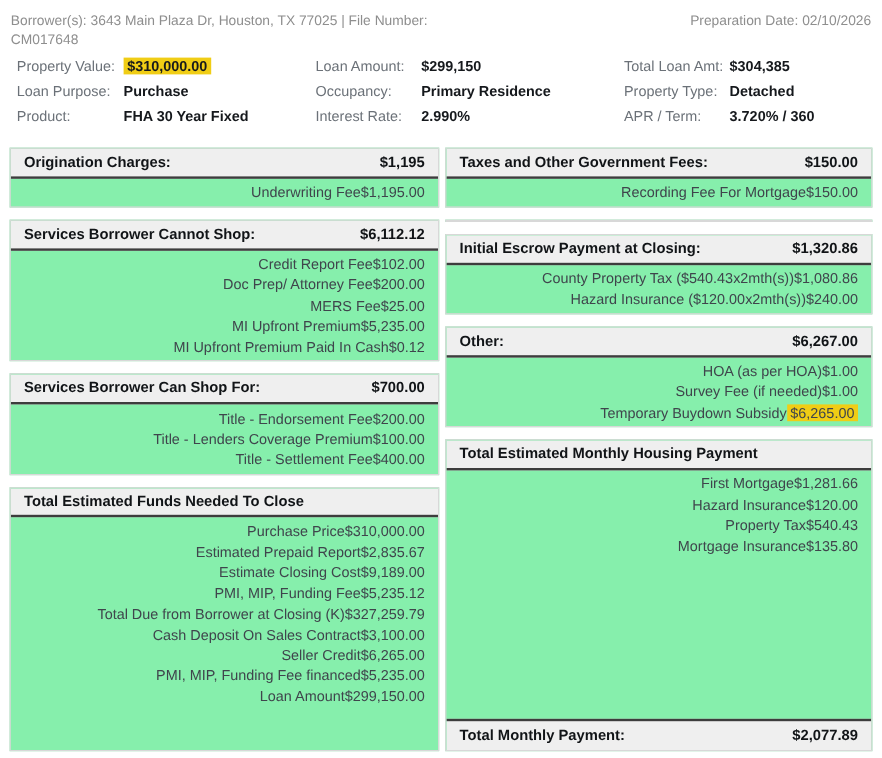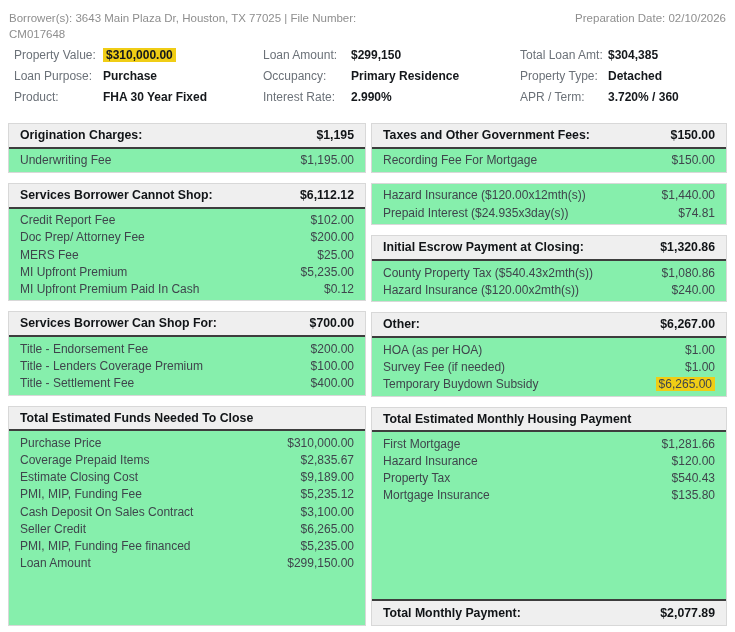--- a/index.html
+++ b/index.html
@@ -51,21 +51,21 @@
   .s-header{
     display:flex;justify-content:space-between;align-items:baseline;
     background:var(--header-bg);
     border-bottom:2px solid var(--header-border);
     padding:4px 11px;
     font-weight:bold;color:#111417;font-size:12.3px;line-height:1.2;
   }
   .s-body{padding:3px 0 3px 0;display:flex;flex-direction:column;}
   .section.fill .s-body{flex:1;}
   .s-row{
-    display:flex;justify-content:space-between;align-items:flex-start;
+    display:flex;justify-content:flex-end;align-items:flex-start;
     padding:1.5px 11px;color:var(--row-text);font-size:12px;line-height:1.18;
   }
   .s-row .r-label{max-width:76%;}
   .s-row .r-amount{white-space:nowrap;}
   .s-footer{
     display:flex;justify-content:space-between;align-items:baseline;
     background:var(--header-bg);
     border-top:2px solid var(--header-border);
     padding:5px 11px;margin-top:auto;
     font-weight:bold;color:#111417;font-size:12.3px;gap:29px;
@@ -194,32 +194,36 @@
         <div class="section fill">
           <div class="s-header">
             <span class="s-title">Total Estimated Funds Needed To Close</span>
           </div>
           <div class="s-body">
             <div class="s-row">
               <span class="r-label">Purchase Price</span>
               <span class="r-amount">$310,000.00</span>
             </div>
             <div class="s-row">
-              <span class="r-label">Coverage Prepaid Items</span>
+              <span class="r-label">Estimated Prepaid Report</span>
               <span class="r-amount">$2,835.67</span>
             </div>
             <div class="s-row">
               <span class="r-label">Estimate Closing Cost</span>
               <span class="r-amount">$9,189.00</span>
             </div>
             <div class="s-row">
               <span class="r-label">PMI, MIP, Funding Fee</span>
               <span class="r-amount">$5,235.12</span>
             </div>
             <div class="s-row">
+              <span class="r-label">Total Due from Borrower at Closing (K)</span>
+              <span class="r-amount">$327,259.79</span>
+            </div>
+            <div class="s-row">
               <span class="r-label">Cash Deposit On Sales Contract</span>
               <span class="r-amount">$3,100.00</span>
             </div>
             <div class="s-row">
               <span class="r-label">Seller Credit</span>
               <span class="r-amount">$6,265.00</span>
             </div>
             <div class="s-row">
               <span class="r-label">PMI, MIP, Funding Fee financed</span>
               <span class="r-amount">$5,235.00</span>
@@ -238,30 +242,20 @@
             <span class="s-total">$150.00</span>
           </div>
           <div class="s-body">
             <div class="s-row">
               <span class="r-label">Recording Fee For Mortgage</span>
               <span class="r-amount">$150.00</span>
             </div>
           </div>
         </div>
         <div class="section">
-          <div class="s-body">
-            <div class="s-row">
-              <span class="r-label">Hazard Insurance ($120.00x12mth(s))</span>
-              <span class="r-amount">$1,440.00</span>
-            </div>
-            <div class="s-row">
-              <span class="r-label">Prepaid Interest ($24.935x3day(s))</span>
-              <span class="r-amount">$74.81</span>
-            </div>
-          </div>
         </div>
         <div class="section">
           <div class="s-header">
             <span class="s-title">Initial Escrow Payment at Closing:</span>
             <span class="s-total">$1,320.86</span>
           </div>
           <div class="s-body">
             <div class="s-row">
               <span class="r-label">County Property Tax ($540.43x2mth(s))</span>
               <span class="r-amount">$1,080.86</span>

